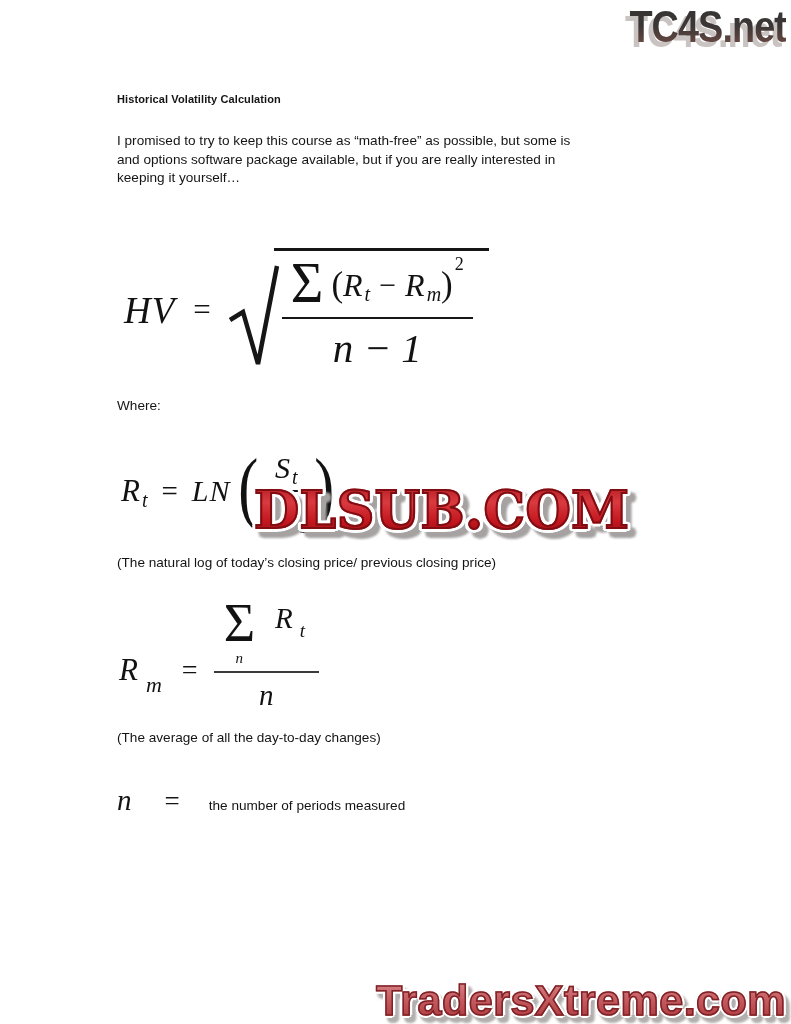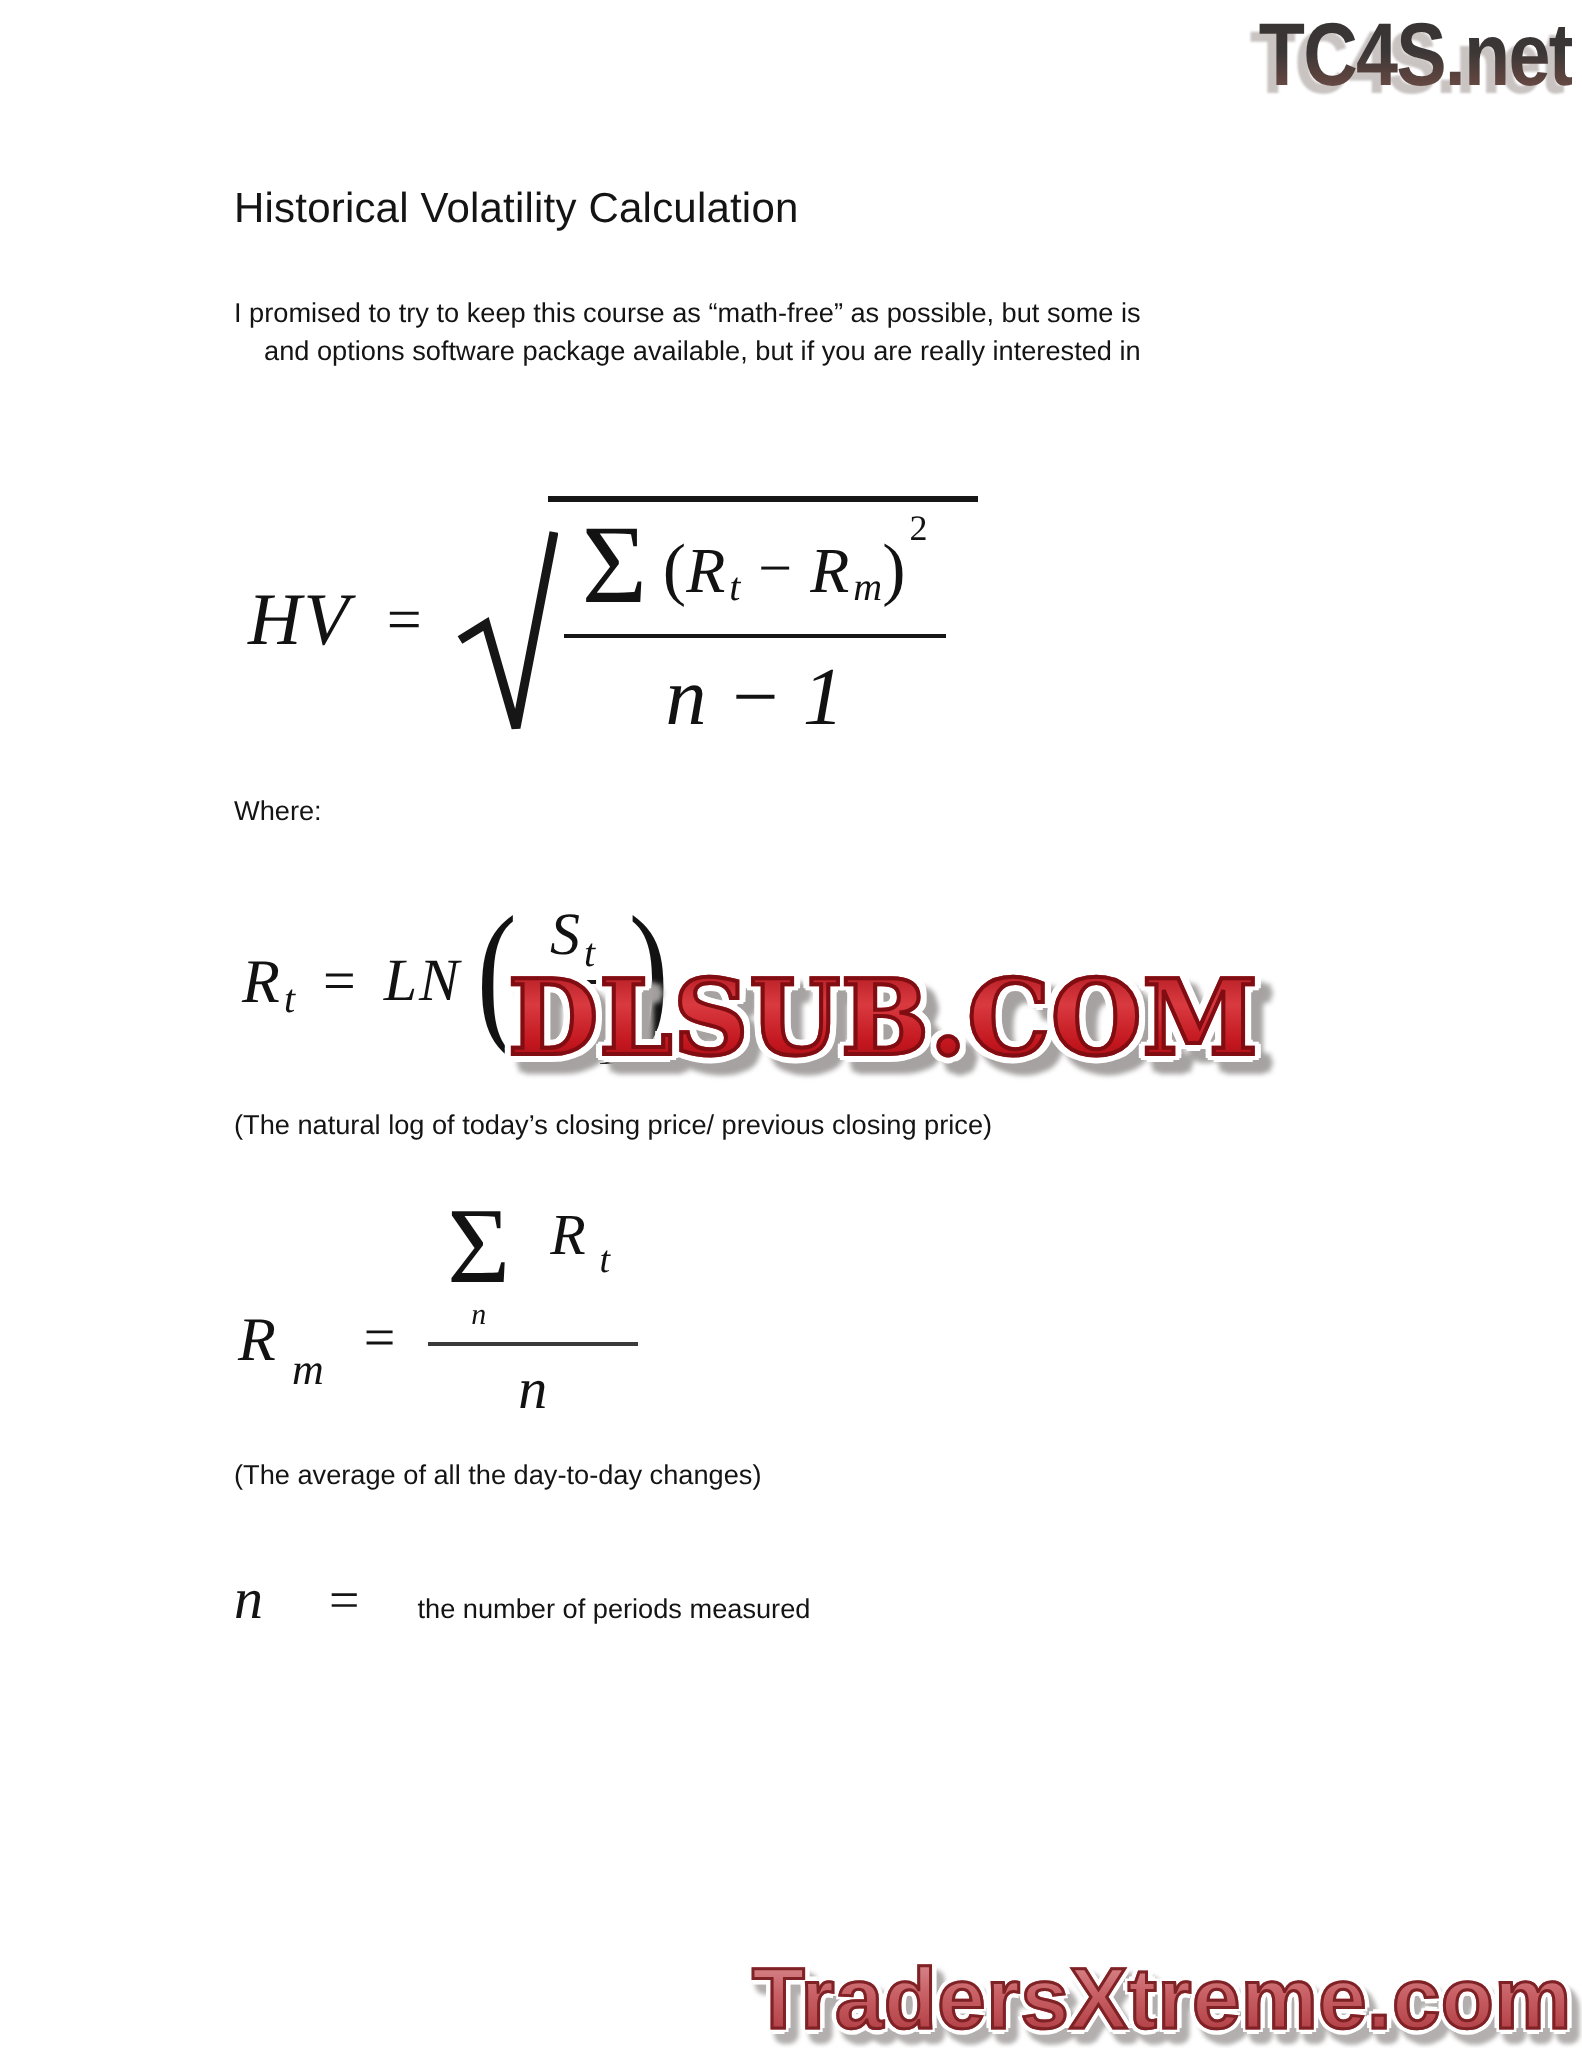--- a/index.html
+++ b/index.html
@@ -4,22 +4,22 @@
 <style>
   * { margin:0; padding:0; box-sizing:border-box; }
   html,body { background:#ffffff; }
   .page {
     position:relative; width:791px; height:1024px; margin:0 auto;
     background:#ffffff; overflow:hidden;
     font-family:"Liberation Sans", sans-serif; color:#141414;padding-left:32px;
   }
 
   
-  .heading { position:absolute; left:117px; top:93px; font-size:21px; font-weight:normal; letter-spacing:0.1px; }
-  .intro   { position:absolute; left:117px; top:148px; font-size:13.6px; line-height:18.7px;text-align:right; }
+  .heading { position:absolute; left:117px; top:93px; font-size:11px; font-weight:bold; letter-spacing:0.1px; }
+  .intro   { position:absolute; left:117px; top:132px; font-size:13.6px; line-height:18.7px; }
   .plain   { position:absolute; font-size:13.6px; }
 
   
   .formula { position:absolute; font-family:"Liberation Serif", serif; color:#121212; white-space:nowrap; }
   .f-ital  { font-style:italic; }
   .f-sub   { font-style:italic; font-size:20px; position:relative; top:9px; margin-left:2px; }
   .f-sup   { font-size:18px; position:relative; top:-21px; margin-left:2px; }
   .f-eq    { font-size:29px; margin:0 14px; }
   .f-op    { font-size:30px; margin:0 9px; }
   .frac    { display:inline-flex; flex-direction:column; align-items:center; vertical-align:middle; }
@@ -137,20 +137,21 @@
   <div class="tc4s layered">
     <span class="layer shadow">TC4S.net</span>
     <span class="layer top grad">TC4S.net</span>
   </div>
 
   <div class="heading">Historical Volatility Calculation</div>
 
   <div class="intro">
     <div>I promised to try to keep this course as “math-free” as possible, but some is</div>
     <div>and options software package available, but if you are really interested in</div>
+    <div>keeping it yourself…</div>
   </div>
 
   <div class="formula hv">
     <span class="f-ital lhs">HV</span>
     <span class="f-eq">=</span>
     <span class="root">
       <svg class="root-hook" viewBox="0 0 52 106">
         <path d="M3 56 L16 48 L31 100 L50 2"></path>
       </svg>
       <span class="radicand">

